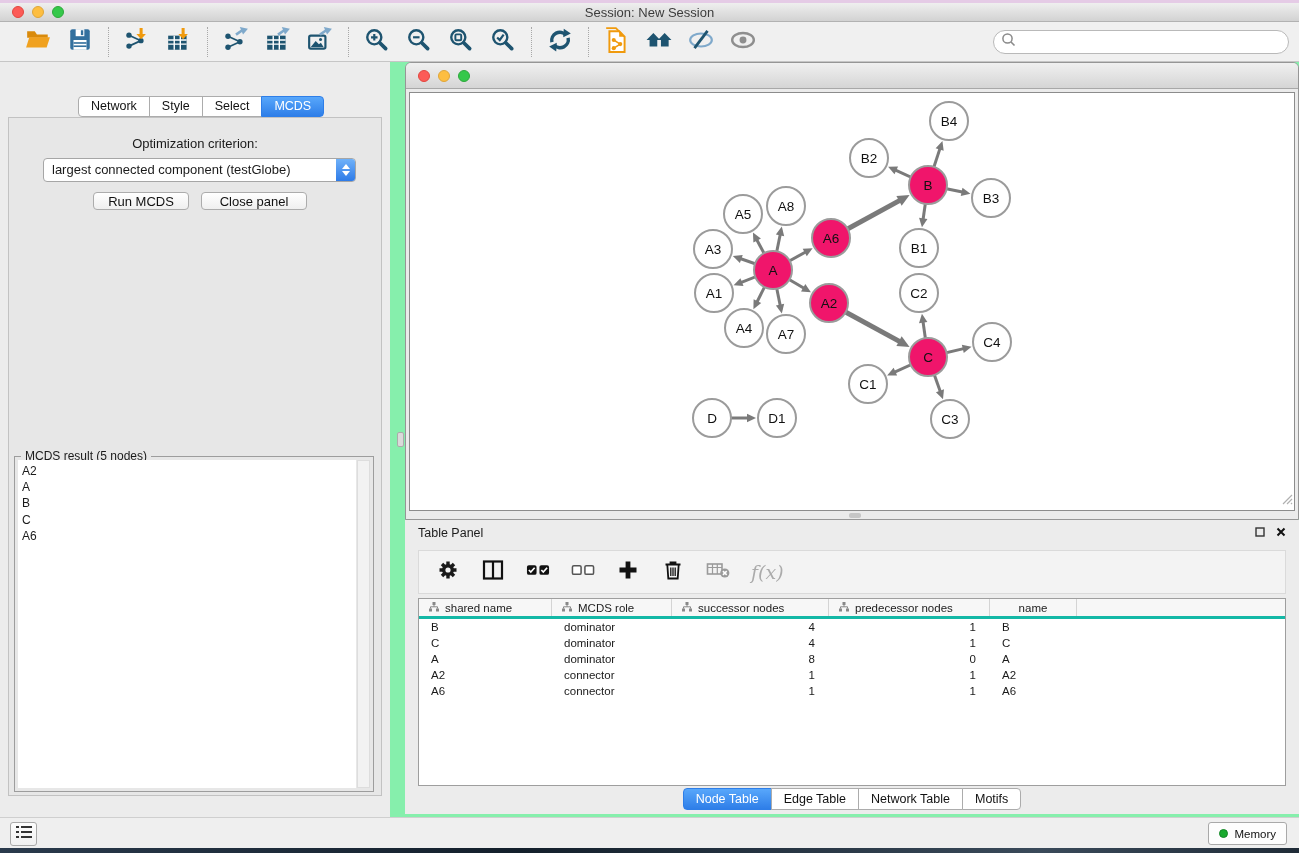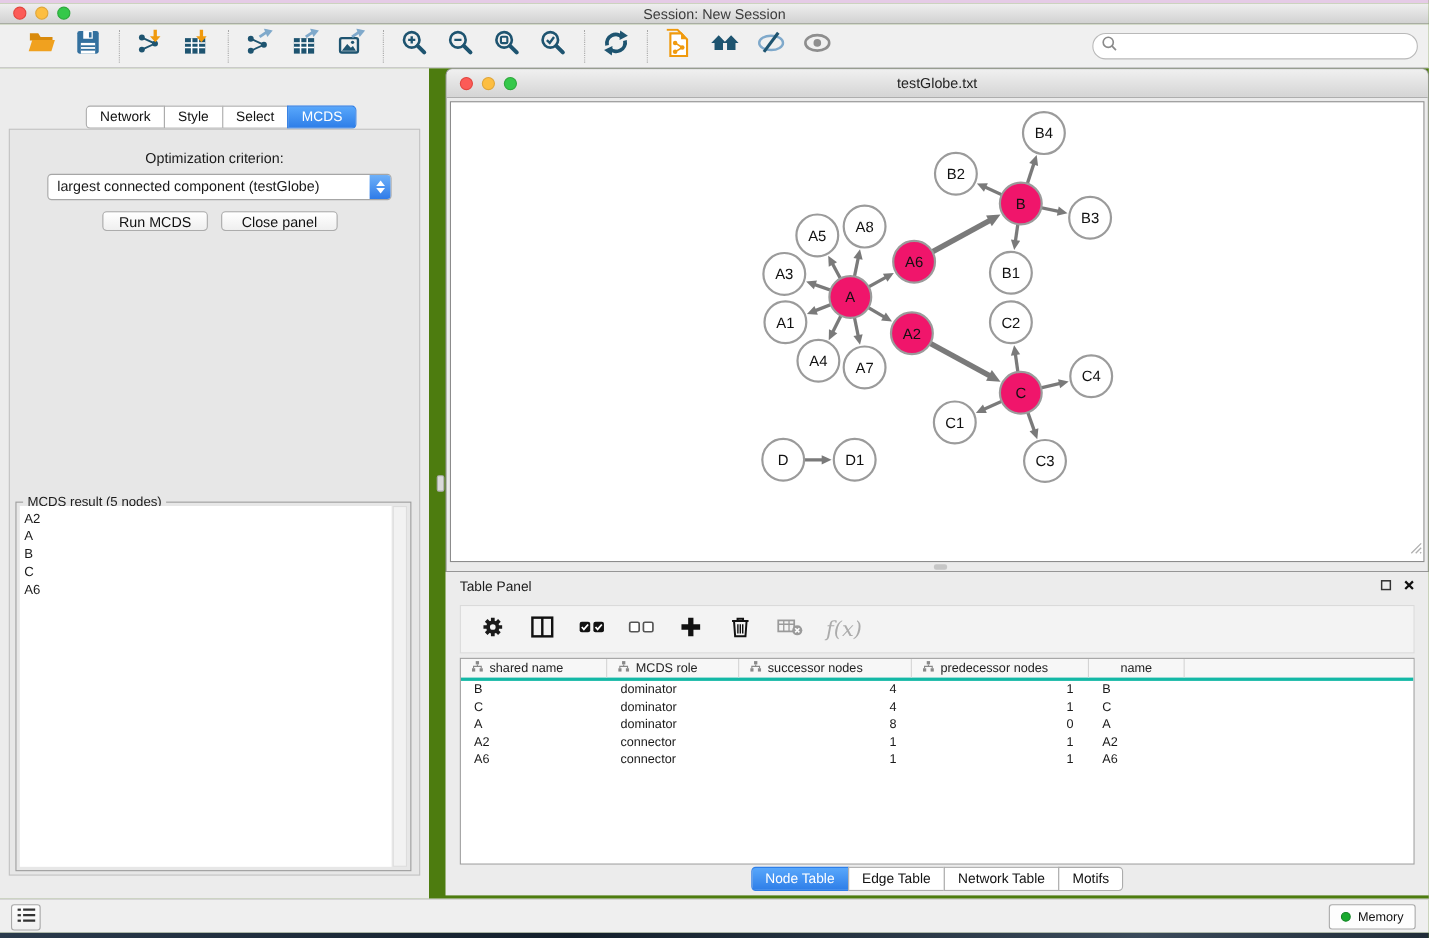--- a/index.html
+++ b/index.html
@@ -1,18 +1,18 @@
 <!DOCTYPE html>
 <html><head>
 <meta charset="utf-8">
 <style>
   * { margin:0; padding:0; box-sizing:border-box; }
   html,body { width:1299px; height:853px; overflow:hidden; }
   body { font-family:"Liberation Sans", sans-serif; color:#1a1a1a; }
-  .app { position:relative; width:1299px; height:853px; background:#4d7c0f; overflow:hidden; }
+  .app { position:relative; width:1299px; height:853px; background:#86efac; overflow:hidden; }
 
   
   .top-strip { position:absolute; left:0; top:0; width:100%; height:3px; background:#E5CBE6; }
   .titlebar { position:absolute; left:0; top:3px; width:100%; height:19px;
               background:linear-gradient(#EFEFEF,#D2D2D2); border-bottom:1px solid #B2B2B2; }
   .traffic { position:absolute; left:12px; top:3px; display:flex; gap:8px; }
   .tl { width:12px; height:12px; border-radius:50%; }
   .tl.red   { background:#FC5B57; border:1px solid #E2463F; }
   .tl.yellow{ background:#FDBE41; border:1px solid #DFA63A; }
   .tl.green { background:#35C84A; border:1px solid #2EA83C; }
@@ -325,21 +325,20 @@
     </div>
   </div>
 
   <div class="net-window">
     <div class="net-titlebar">
       <div class="traffic">
         <span class="tl red"></span>
         <span class="tl yellow"></span>
         <span class="tl green"></span>
       </div>
-      <div class="net-title">testGlobe.txt</div>
     </div>
     <div class="net-canvas">
       <svg class="graph" id="graph-svg" width="886" height="421">
           <line x1="363" y1="177" x2="330.0878240486059" y2="189.8301702861367" stroke="#7A7A7A" stroke-width="3"></line>
           <polygon points="323.56586803645445,192.37262771460252 330.40760518479493,185.1439948706259 333.4948749193606,193.0635128853813" fill="#7A7A7A"></polygon>
           <line x1="363" y1="177" x2="329.4280339782485" y2="165.24981189238696" stroke="#7A7A7A" stroke-width="3"></line>
           <polygon points="322.82102548368636,162.93735891929023 332.71973999607496,161.8991147272876 329.91176138588605,169.92191075639874" fill="#7A7A7A"></polygon>
           <line x1="363" y1="177" x2="346.5219806739988" y2="209.95603865200235" stroke="#7A7A7A" stroke-width="3"></line>
           <polygon points="343.39148550549913,216.21702898900176 343.6150923032491,206.2665264891277 351.21772342674836,210.06784205087732" fill="#7A7A7A"></polygon>
           <line x1="363" y1="177" x2="346.2221995504317" y2="145.6814391608059" stroke="#7A7A7A" stroke-width="3"></line>

